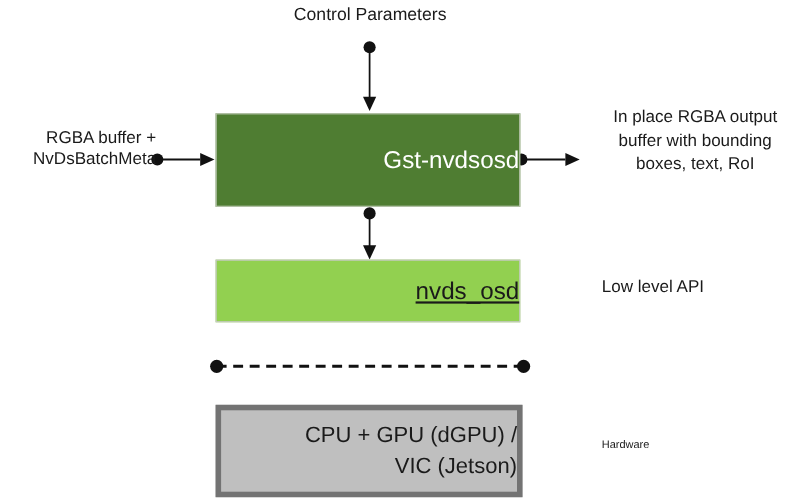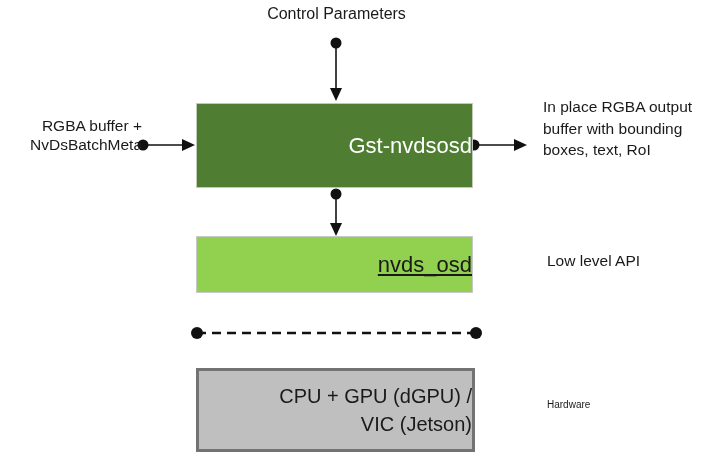--- a/index.html
+++ b/index.html
@@ -34,23 +34,23 @@
     left:196px;top:236px;width:277px;height:57px;
     background:var(--box-light-green,#92D050);
     color:var(--text,#1a1a1a);font-size:22px;
     border:1px solid #c9c9c9;
     text-decoration:underline;
   }
   .hw-box{
     left:196px;top:368px;width:279px;height:84px;
     background:var(--box-gray,#BFBFBF);
     color:var(--text,#1a1a1a);font-size:20px;line-height:28px;
-    border:3px solid #737373;
+    border:5px solid #737373;
   }
-  .label{position:absolute;}
+  .label{position:absolute;text-align:center;}
   .top-label{
     left:196px;top:5px;width:281px;
     text-align:center;font-size:16px;
   }
   .left-label{
     left:0;top:116px;width:142px;
     text-align:right;font-size:15.5px;line-height:19px;
   }
   .output-label{
     left:543px;top:96px;width:178px;

